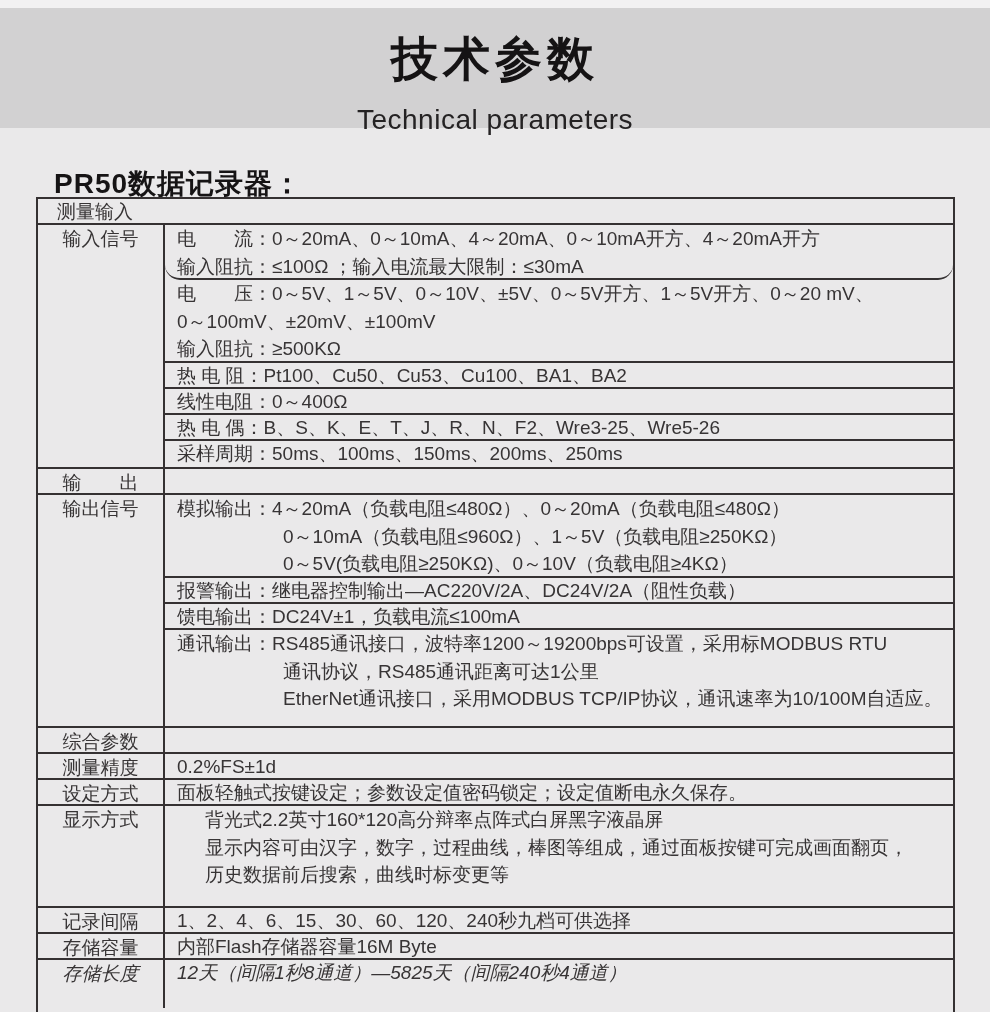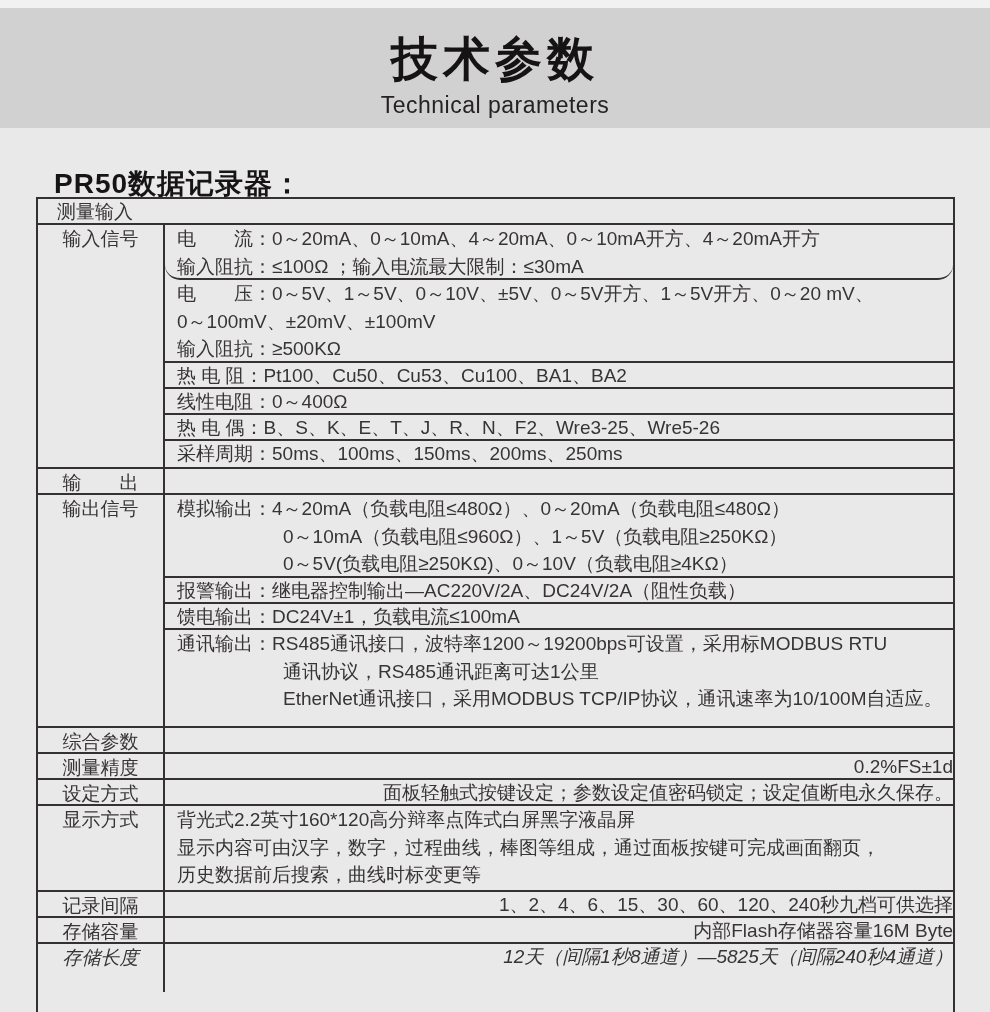--- a/index.html
+++ b/index.html
@@ -15,21 +15,21 @@
   .top-strip { position: absolute; top: 0; left: 0; width: 100%; height: 8px; background: #f2f1f2; }
   .title-band {
     position: absolute; top: 8px; left: 0; width: 100%; height: 120px;
     background: #d2d1d2; text-align: center;
   }
   .title-band .main-title {
     margin: 0; padding-top: 20px;
     font-size: 47px; font-weight: bold; letter-spacing: 5px; color: #151314;
   }
   .title-band .sub-title {
-    margin-top: 1px; font-size: 23px; color: #242223; letter-spacing: 0.5px;
+    margin-top: 13px; font-size: 28px; color: #242223; letter-spacing: 0.5px;
   }
   .section-heading {
     position: absolute; top: 149px; left: 38px; margin: 16px;
     font-size: 28px; font-weight: 600; letter-spacing: 1px; color: #161415;
   }
 
   
   .spec-table {
     position: absolute; top: 197px; left: 36px; width: 919px; height: 815px;
     border: 2px solid #353132; border-bottom: none;
@@ -37,33 +37,33 @@
   }
   .t-row { display: flex; border-bottom: 2px solid #353132; }
   .t-row.last { border-bottom: none; font-style: italic; }
 
   .label-cell {
     flex: 0 0 127px; width: 127px;
     border-right: 2px solid #353132;
     text-align: center; line-height: 26px; padding-top: 1px;
   }
   .full-cell { flex: 1; padding-left: 19px; line-height: 26px; white-space: nowrap; }
-  .content-cell { flex: 1; min-width: 0; padding-left: 12px; line-height: 26px; white-space: nowrap; overflow: visible; text-align: right; }
+  .content-cell { flex: 1; min-width: 0; padding-left: 12px; line-height: 26px; white-space: nowrap; overflow: visible; }
   .content-col { flex: 1; min-width: 0; display: flex; flex-direction: column; }
   .sub-cell { border-bottom: 2px solid #353132; padding-left: 12px; overflow: visible; }
   .sub-cell.last { border-bottom: none; border-radius: 12px; }
   .line { line-height: 27.5px; white-space: nowrap; }
   .single .line, .single { line-height: 26px; }
   .indent { padding-left: 106px; }
 
   .h26 { height: 26px; }
   .h48 { height: 48px; }
   .h55 { height: 55px; border-radius: 15px; }
   .h83 { height: 83px; }
-  .h84 { height: 84px; }
+  .h84 { height: 100px; margin-left: 28px; }
   .h86 { height: 96px; }
 </style>
 </head>
 <body>
 
 <div class="page">
 
   <div class="top-strip"></div>
 
   <header class="title-band">

